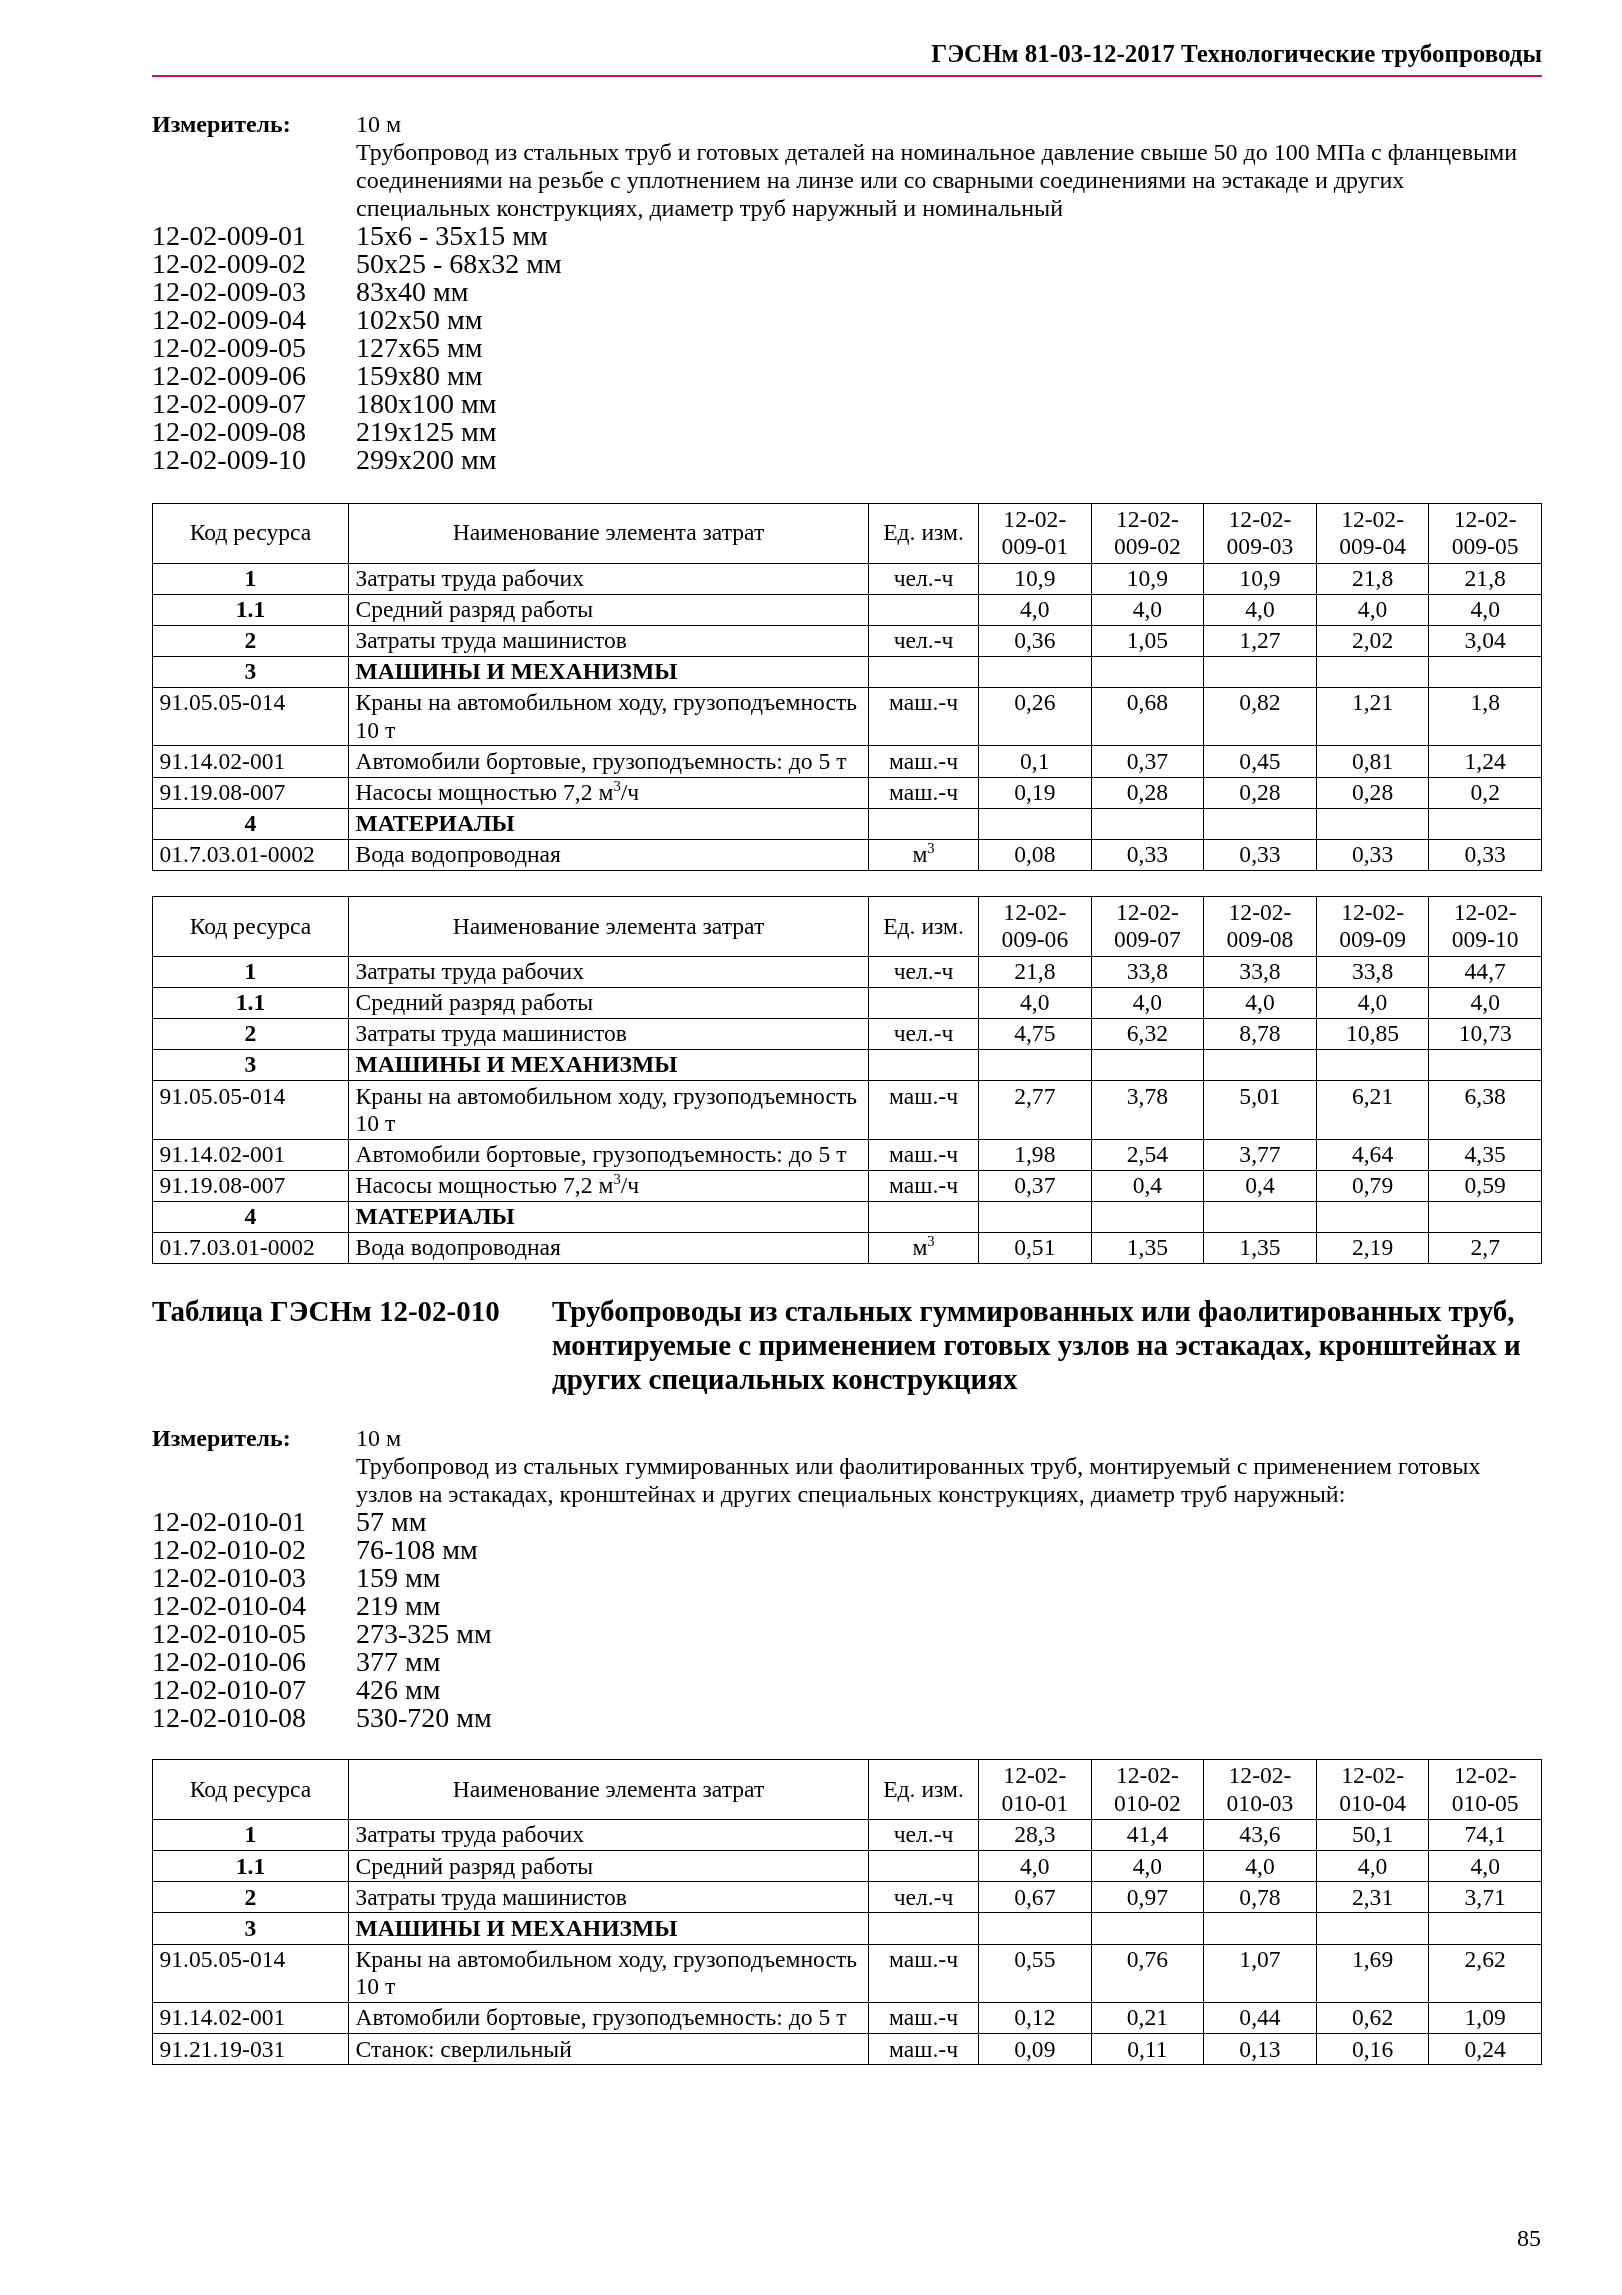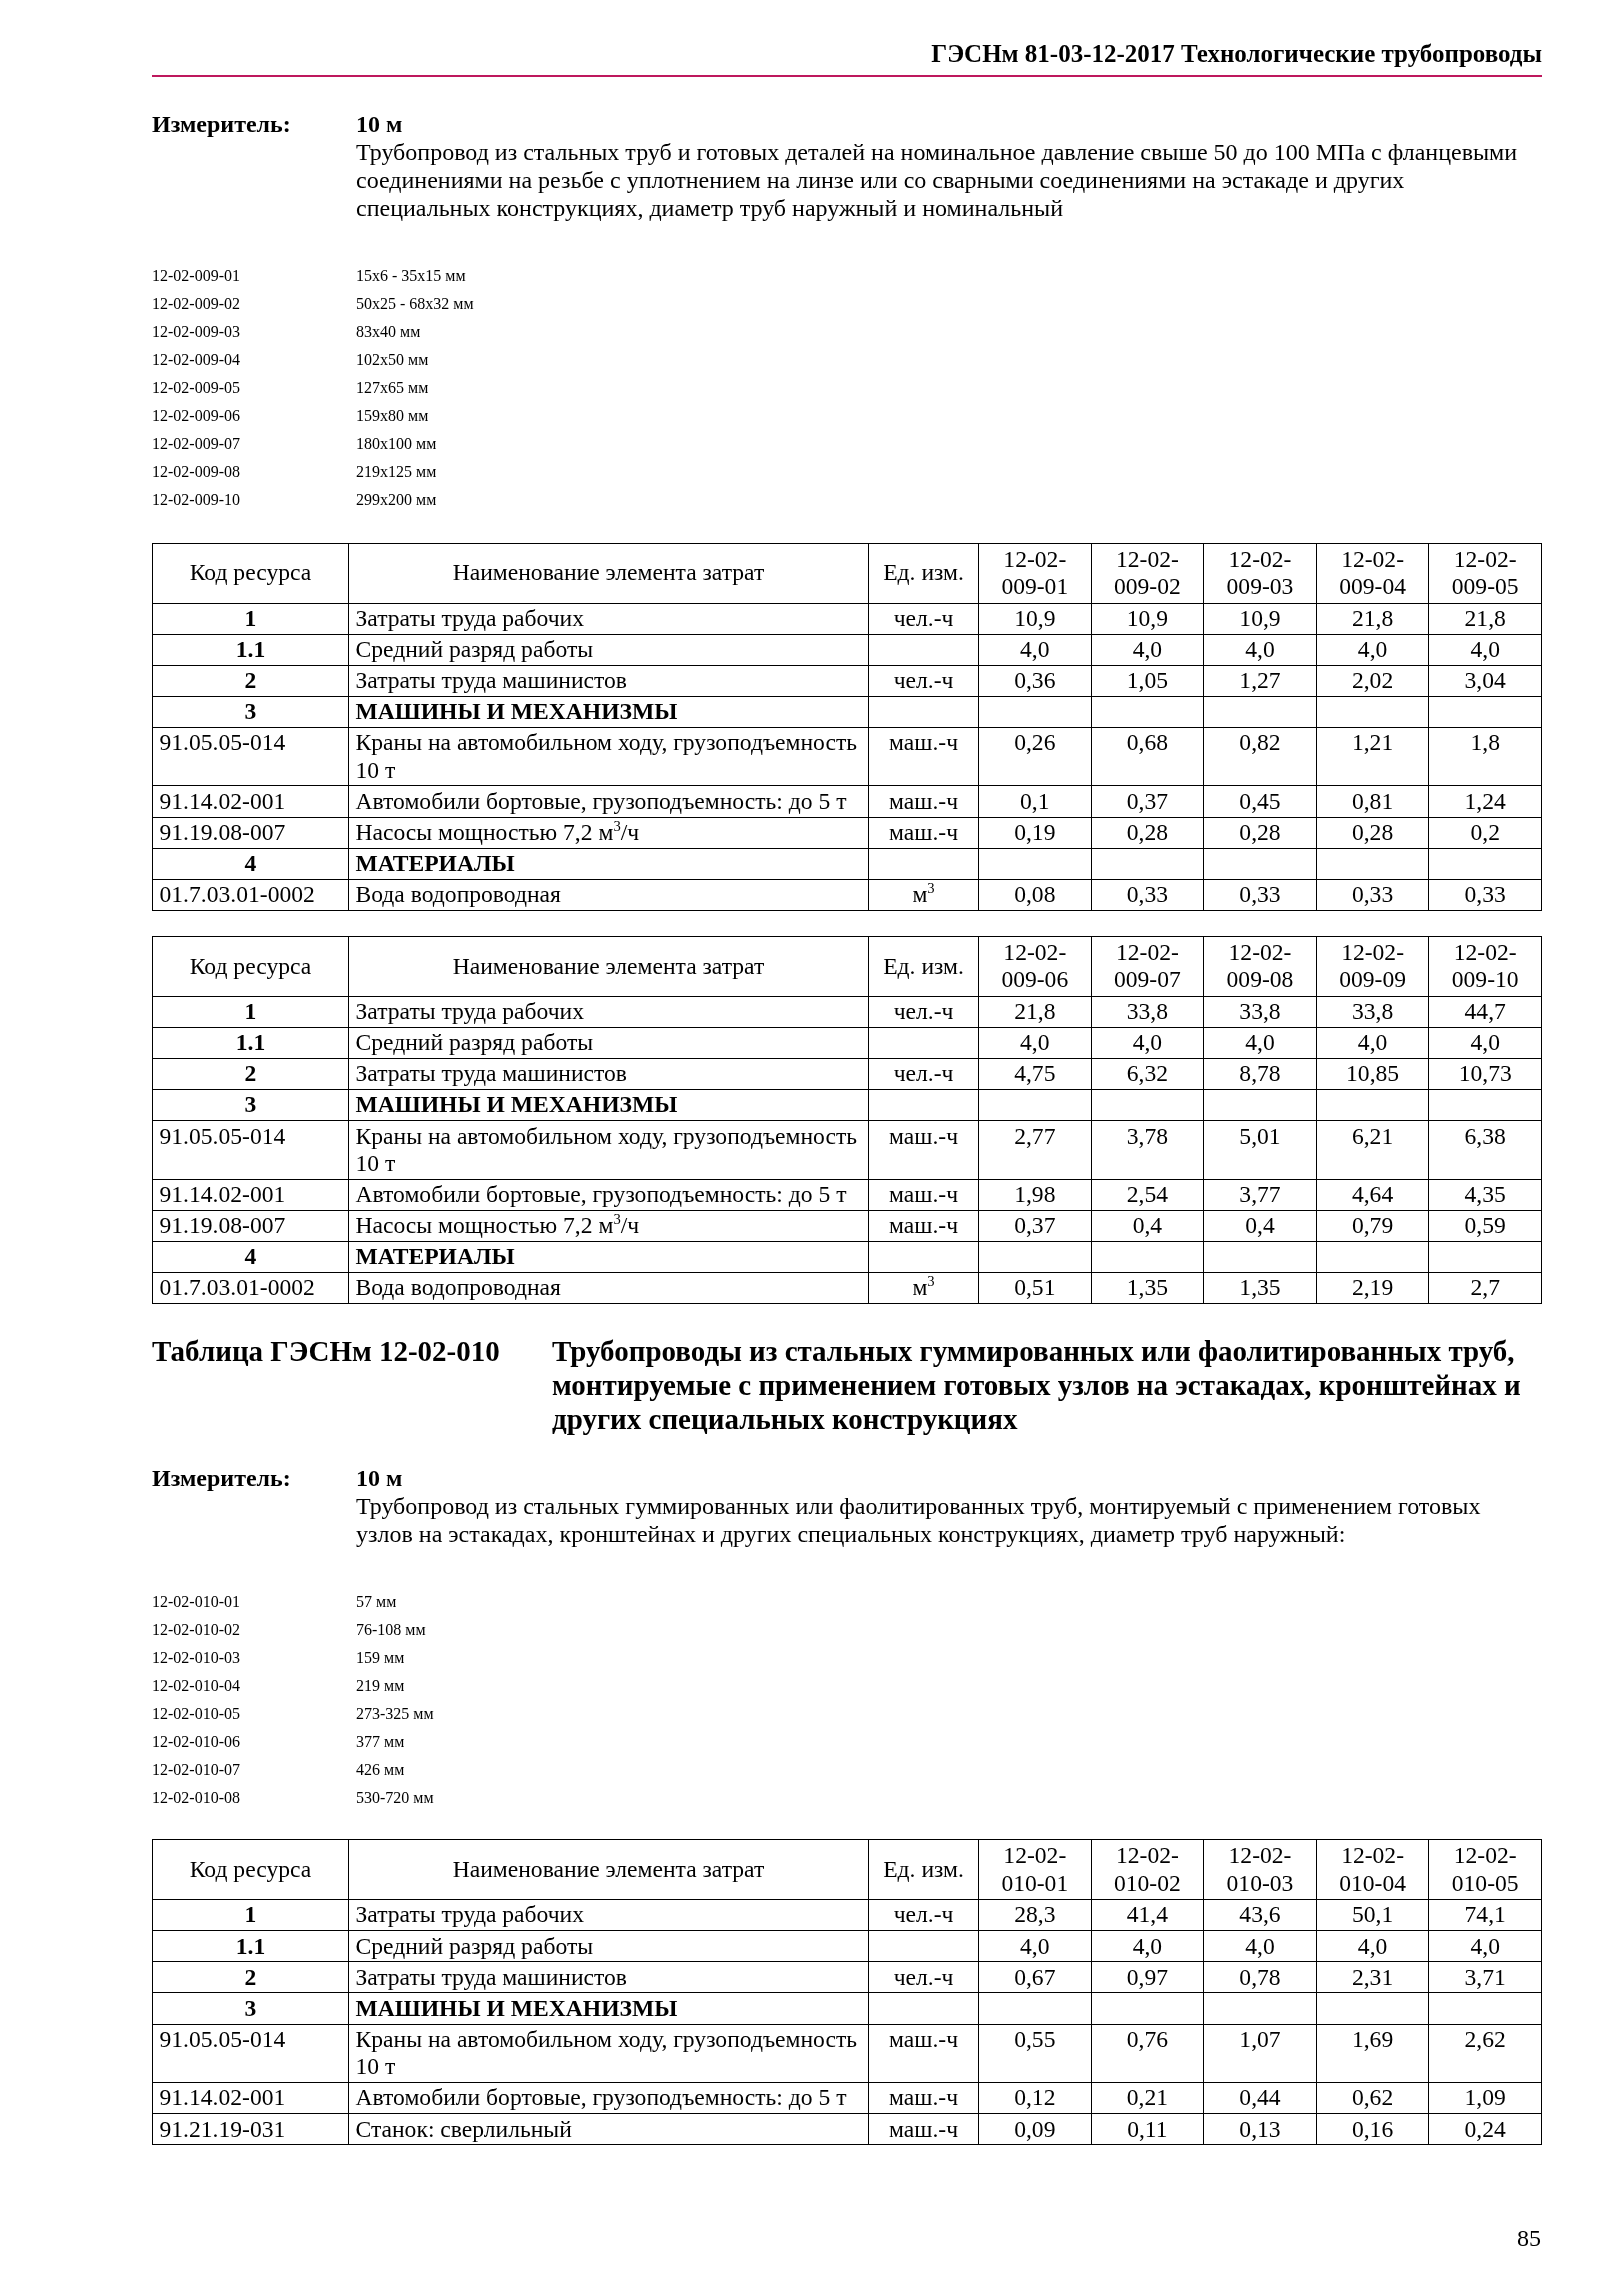--- a/index.html
+++ b/index.html
@@ -14,23 +14,23 @@
     margin-top:39px; text-align:right; font-weight:bold;
     font-size:25px; line-height:29px; padding-bottom:6.5px;
     border-bottom:2px solid #be185d;
   }
 
   .measure { display:flex; font-size:24px; line-height:28px; }
   .measure.m1 { margin-top:33px; }
   .measure.m2 { margin-top:27.5px; }
   .measure .mlabel { font-weight:bold; width:204px; flex-shrink:0; }
   .measure .mbody { flex:1; }
-  .measure .mvalue { font-weight:bold; }
-
-  .code-list { font-size:16px; line-height:28px;margin-top:40px; }
+  .measure .mvalue { font-weight:normal; }
+
+  .code-list { font-size:28px; line-height:28px; }
   .code-item { display:flex; }
   .code-item .code { width:204px; flex-shrink:0; }
 
   table.res {
     width:100%; border-collapse:collapse; table-layout:fixed;
     font-size:23.6px;
   }
   table.res.t1 { margin-top:29px; }
   table.res.t2 { margin-top:25px; }
   table.res.t3 { margin-top:27.5px; }

